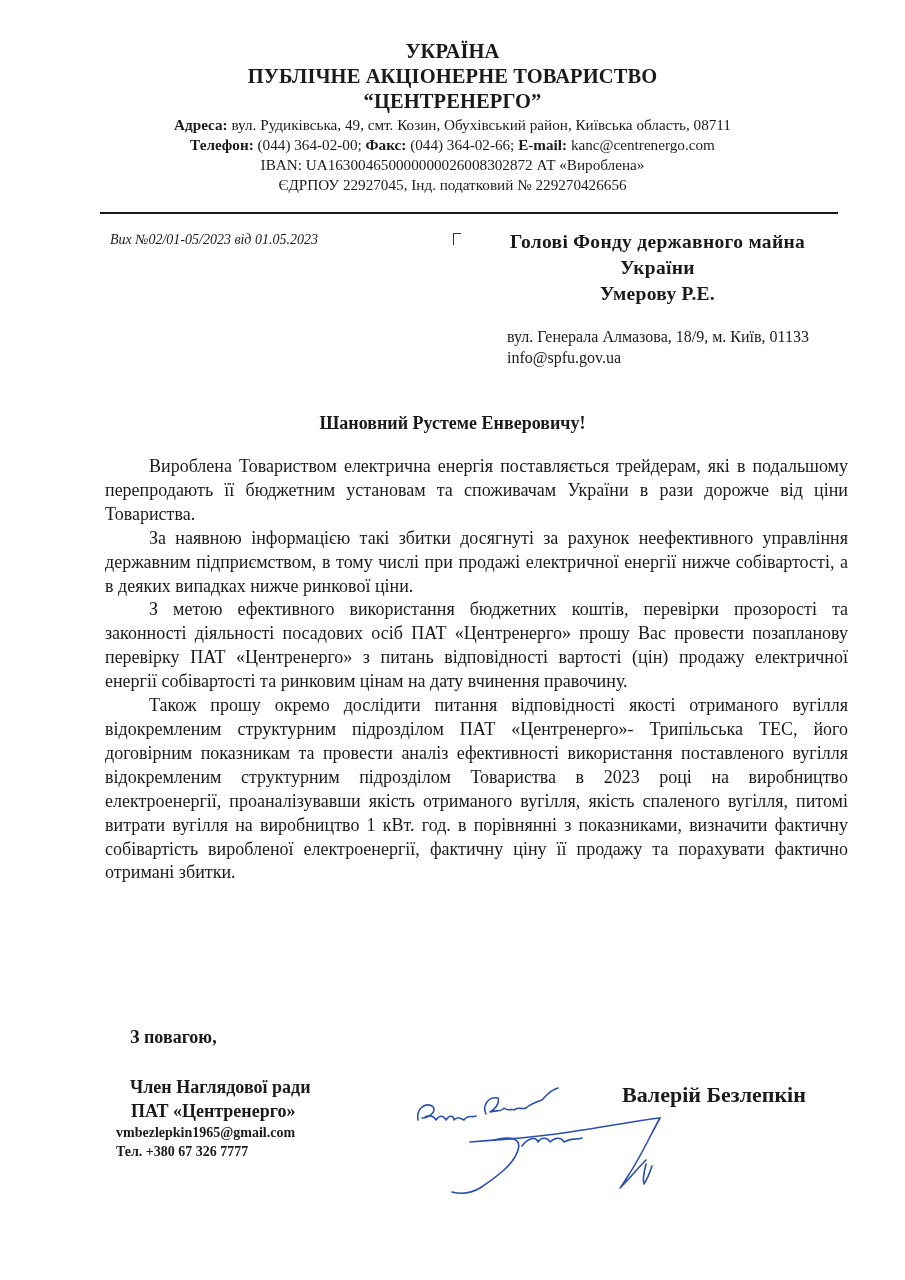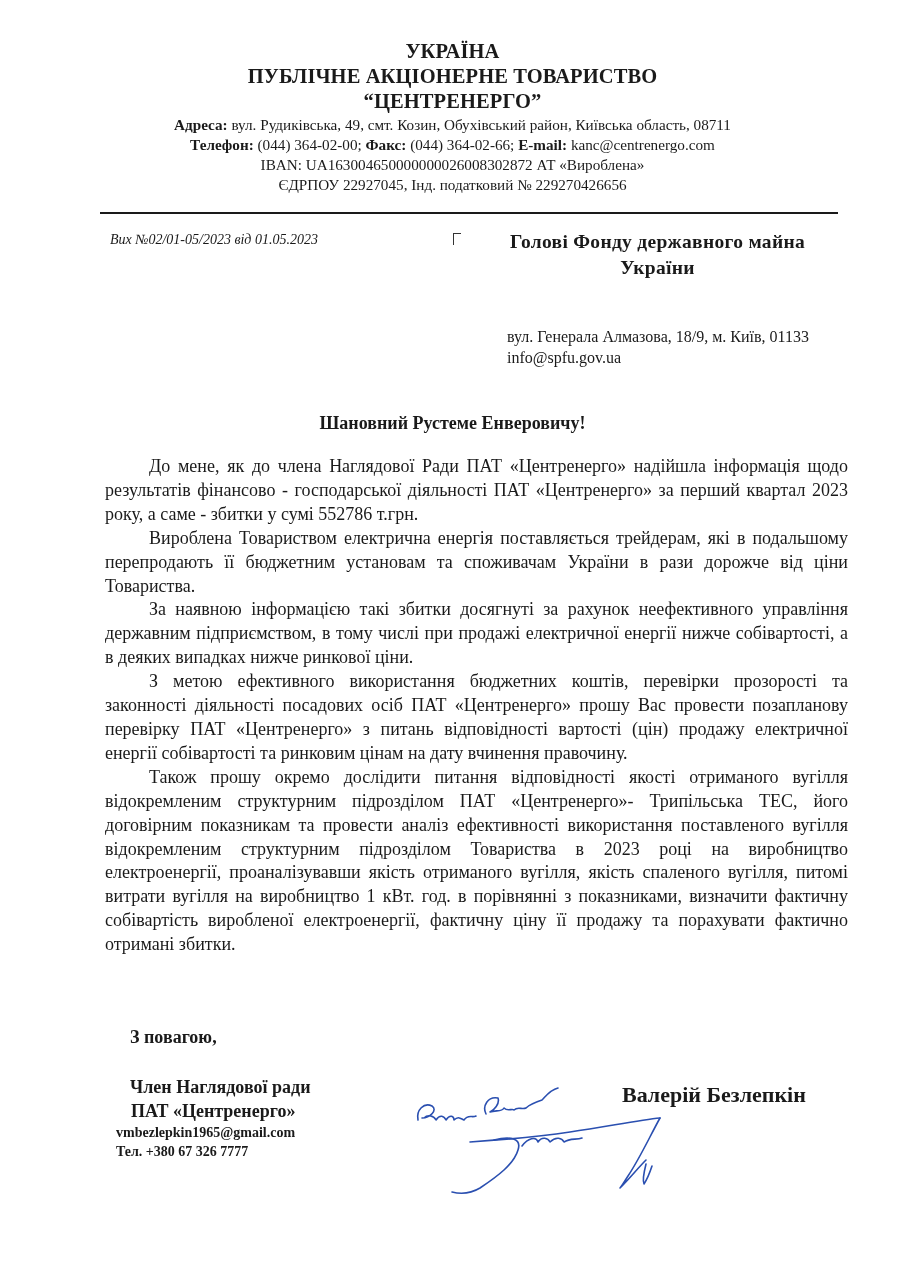--- a/index.html
+++ b/index.html
@@ -41,30 +41,30 @@
 <div class="abs hdr h-small" style="top:176px;">ЄДРПОУ 22927045, Інд. податковий № 229270426656</div>
 
 <div class="abs rule"></div>
 
 <div class="abs outnum">Вих №02/01-05/2023   від 01.05.2023</div>
 <div class="abs corner"></div>
 
 <div class="abs recip">
   <div>Голові Фонду державного майна</div>
   <div>України</div>
+  <div>Умерову Р.Е.</div>
 </div>
 <div class="abs raddr">
   <div>вул. Генерала Алмазова, 18/9, м. Київ, 01133</div>
   <div>info@spfu.gov.ua</div>
 </div>
 
 <div class="abs salut">Шановний Рустеме Енверовичу!</div>
 
 <div class="abs body">
-  <p>До мене, як до члена Наглядової Ради ПАТ «Центренерго» надійшла інформація щодо результатів фінансово - господарської діяльності ПАТ «Центренерго» за перший квартал 2023 року, а саме - збитки у сумі 552786 т.грн.</p>
   <p>Вироблена Товариством електрична енергія поставляється трейдерам, які в подальшому перепродають її бюджетним установам та споживачам України в  рази дорожче від ціни Товариства.</p>
   <p>За наявною інформацією такі збитки досягнуті за рахунок неефективного управління державним підприємством, в тому числі при продажі електричної енергії нижче собівартості, а в деяких випадках нижче ринкової ціни.</p>
   <p>З метою ефективного використання бюджетних коштів, перевірки прозорості та законності діяльності посадових осіб ПАТ «Центренерго» прошу Вас провести позапланову перевірку ПАТ «Центренерго» з питань відповідності вартості (цін) продажу електричної енергії собівартості та ринковим цінам на дату вчинення правочину.</p>
   <p>Також прошу окремо дослідити питання відповідності якості отриманого вугілля відокремленим структурним підрозділом ПАТ «Центренерго»- Трипільська ТЕС, його договірним показникам та провести аналіз ефективності використання поставленого вугілля відокремленим структурним підрозділом Товариства в 2023 році на виробництво електроенергії, проаналізувавши якість отриманого вугілля, якість спаленого вугілля, питомі витрати вугілля на виробництво 1 кВт. год. в порівнянні з показниками, визначити фактичну собівартість виробленої електроенергії, фактичну ціну її продажу та порахувати фактично отримані збитки.</p>
 </div>
 
 <div class="abs regards">З повагою,</div>
 <div class="abs sigpos">
   <div>Член Наглядової ради</div>
   <div>ПАТ «Центренерго»</div>

